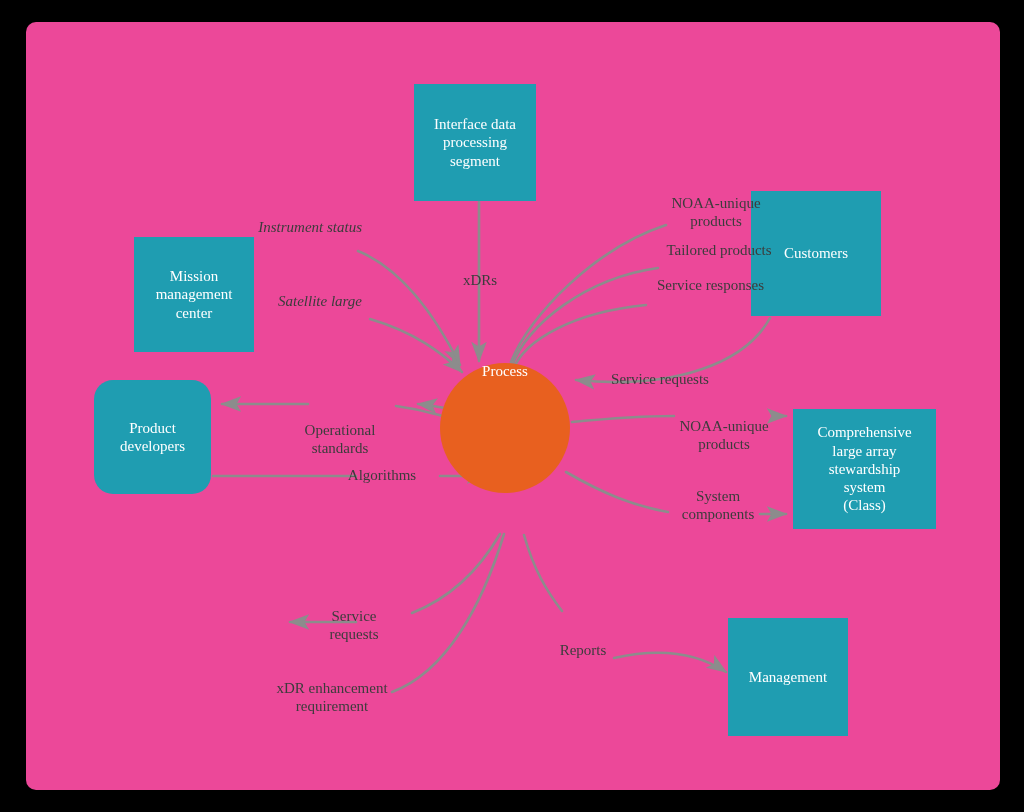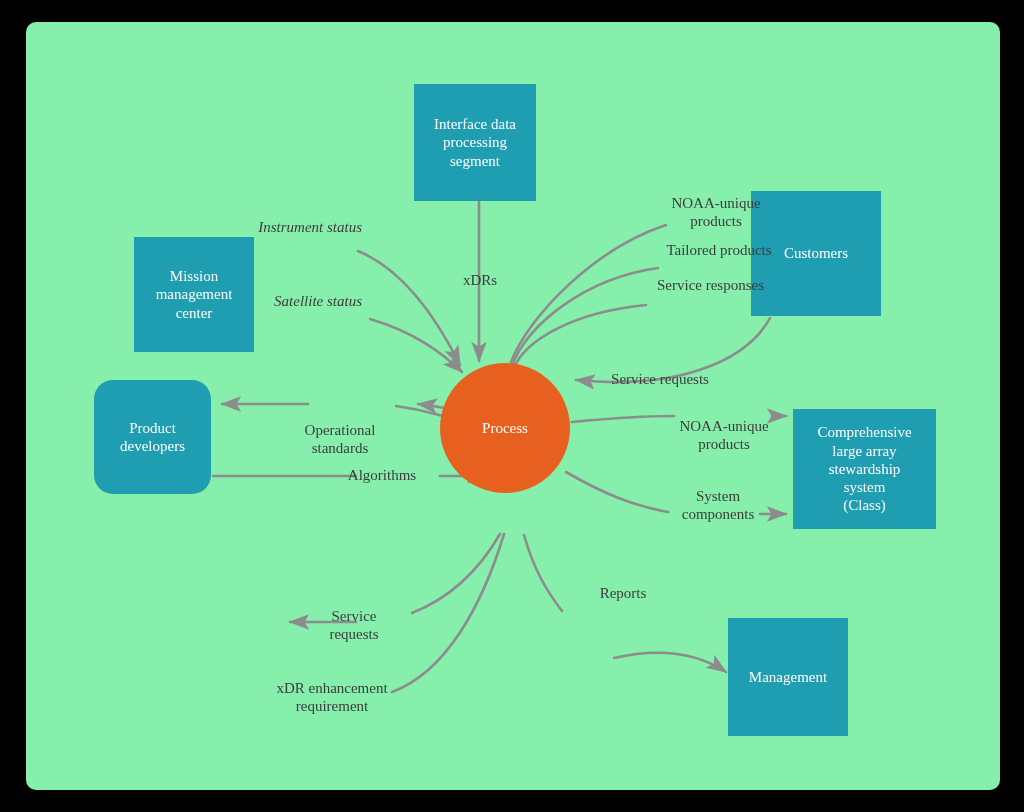--- a/index.html
+++ b/index.html
@@ -18,21 +18,21 @@
     width: 1024px;
     height: 812px;
     background: #000000;
   }
   #canvas {
     position: absolute;
     left: 26px;
     top: 22px;
     width: 974px;
     height: 768px;
-    background: #86efac;
+    background: #ec4899;
     border-radius: 10px;
     overflow: hidden;
   }
   #edges {
     position: absolute;
     left: 0; top: 0;
     width: 974px;
     height: 768px;
   }
   .node {
@@ -48,21 +48,20 @@
     box-sizing: border-box;
     padding: 4px;
   }
   .node-label { display: block; }
   #process-node {
     position: absolute;
     background: #e8601f;
     border-radius: 50%;
     color: #ffffff;
     display: flex;
-    align-items: center;
     justify-content: center;
     font-size: 15px;
   }
   .edge-label {
     position: absolute;
     color: #3c3c3c;
     font-size: 15px;
     line-height: 1.22;
     text-align: center;
     white-space: pre-line;
@@ -155,21 +154,21 @@
     <div class="node" style="left:702px; top:596px; width:120px; height:118px;">
       <span class="node-label" style="white-space: pre-line;">Management</span>
     </div>
 
     <div id="process-node" style="left:414px; top:341px; width:130px; height:130px;">
       <span class="node-label" style="white-space: pre-line;">Process</span>
     </div>
 
     <div class="edge-label left" style="left: 206px; top: 196px; width: 130px; white-space: pre-line;">Instrument status</div>
 
-    <div class="edge-label left" style="left: 216px; top: 270px; width: 120px; white-space: pre-line;">Satellite status</div>
+    <div class="edge-label left" style="left: 216px; top: 270px; width: 120px; white-space: pre-line;">Satellite large</div>
 
     <div class="edge-label" style="left: 432px; top: 249px; width: 44px; white-space: pre-line;">xDRs</div>
 
     <div class="edge-label" style="left: 640px; top: 172px; width: 100px; white-space: pre-line;">NOAA-unique
 products</div>
 
     <div class="edge-label" style="left: 633px; top: 219px; width: 120px; white-space: pre-line;">Tailored products</div>
 
     <div class="edge-label" style="left: 622px; top: 254px; width: 125px; white-space: pre-line;">Service responses</div>
 
@@ -185,16 +184,16 @@
 
     <div class="edge-label" style="left: 645px; top: 465px; width: 94px; white-space: pre-line;">System
 components</div>
 
     <div class="edge-label" style="left: 292px; top: 585px; width: 72px; white-space: pre-line;">Service
 requests</div>
 
     <div class="edge-label" style="left: 243px; top: 657px; width: 126px; white-space: pre-line;">xDR enhancement
 requirement</div>
 
-    <div class="edge-label" style="left: 527px; top: 562px; width: 60px; white-space: pre-line; margin-left: 40px;">Reports</div>
+    <div class="edge-label" style="left: 527px; top: 619px; width: 60px; white-space: pre-line;">Reports</div>
 
   </div>
 </div>
 
 </body></html>

